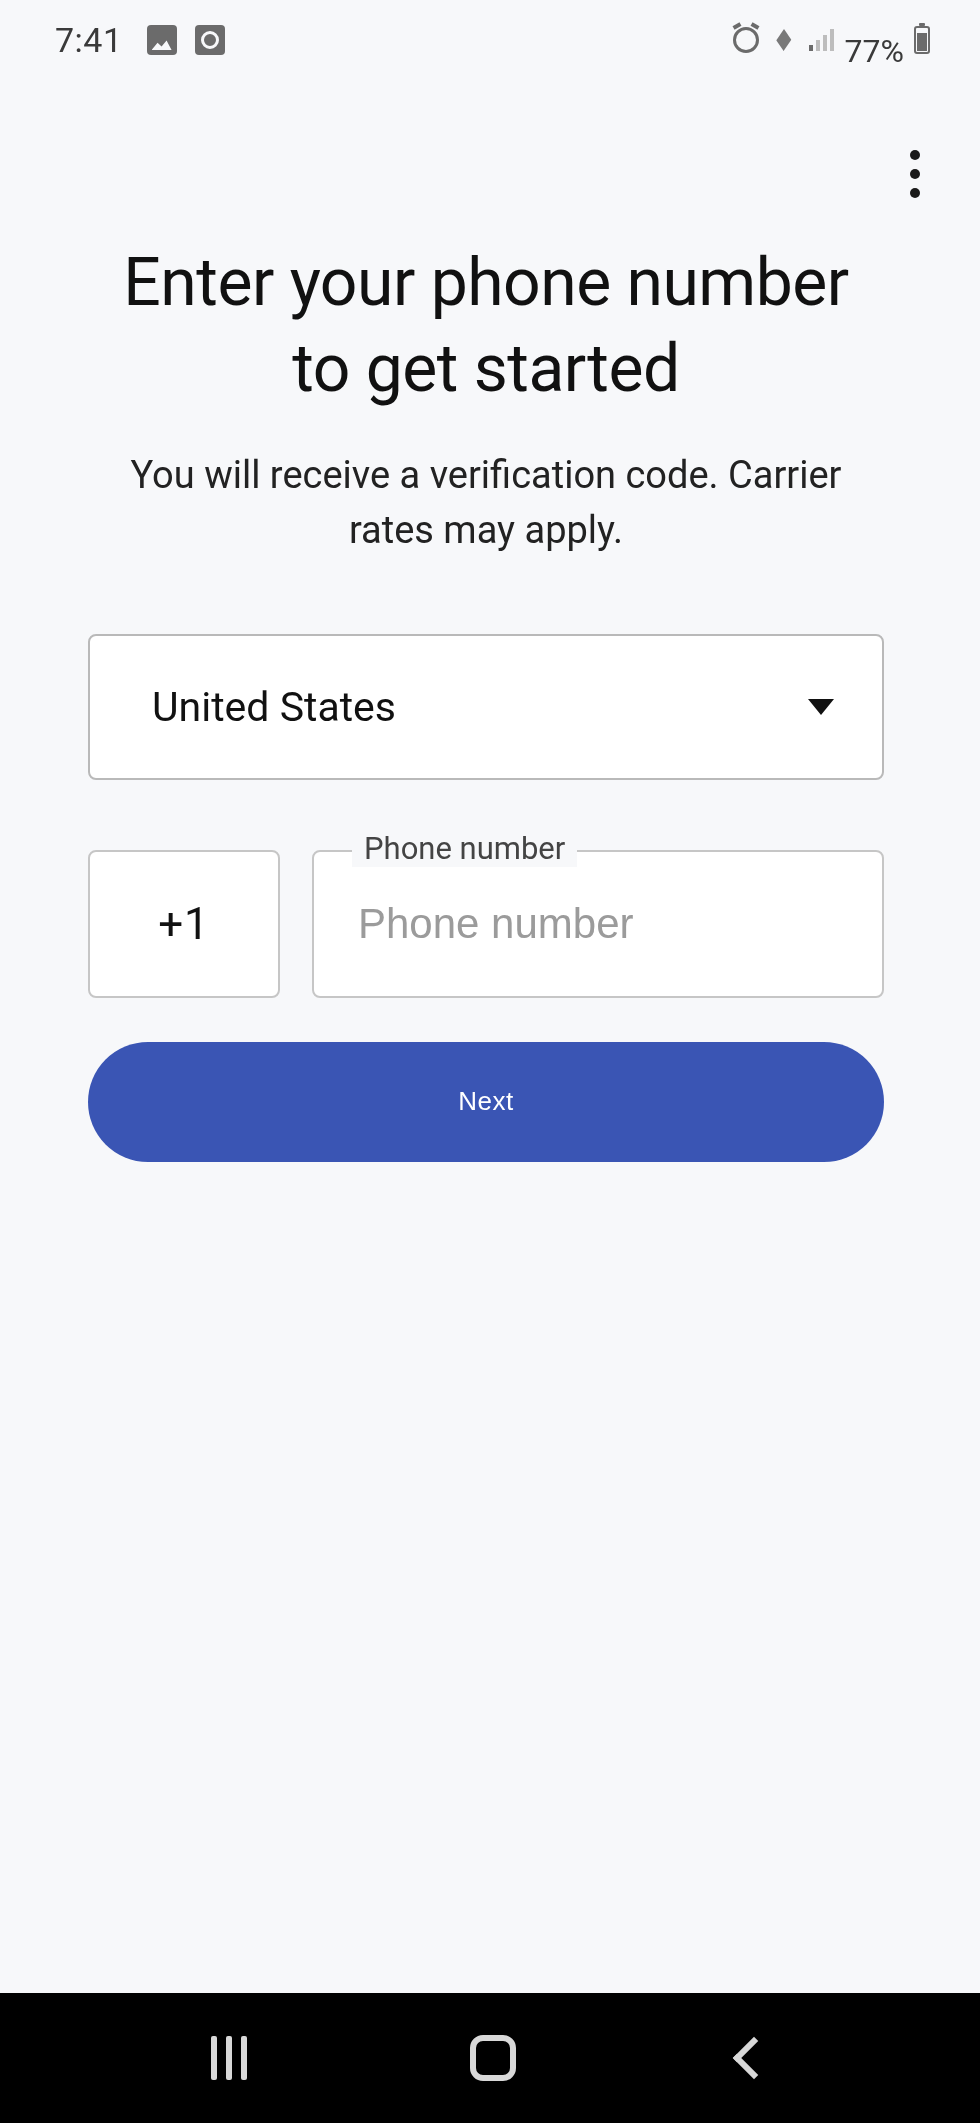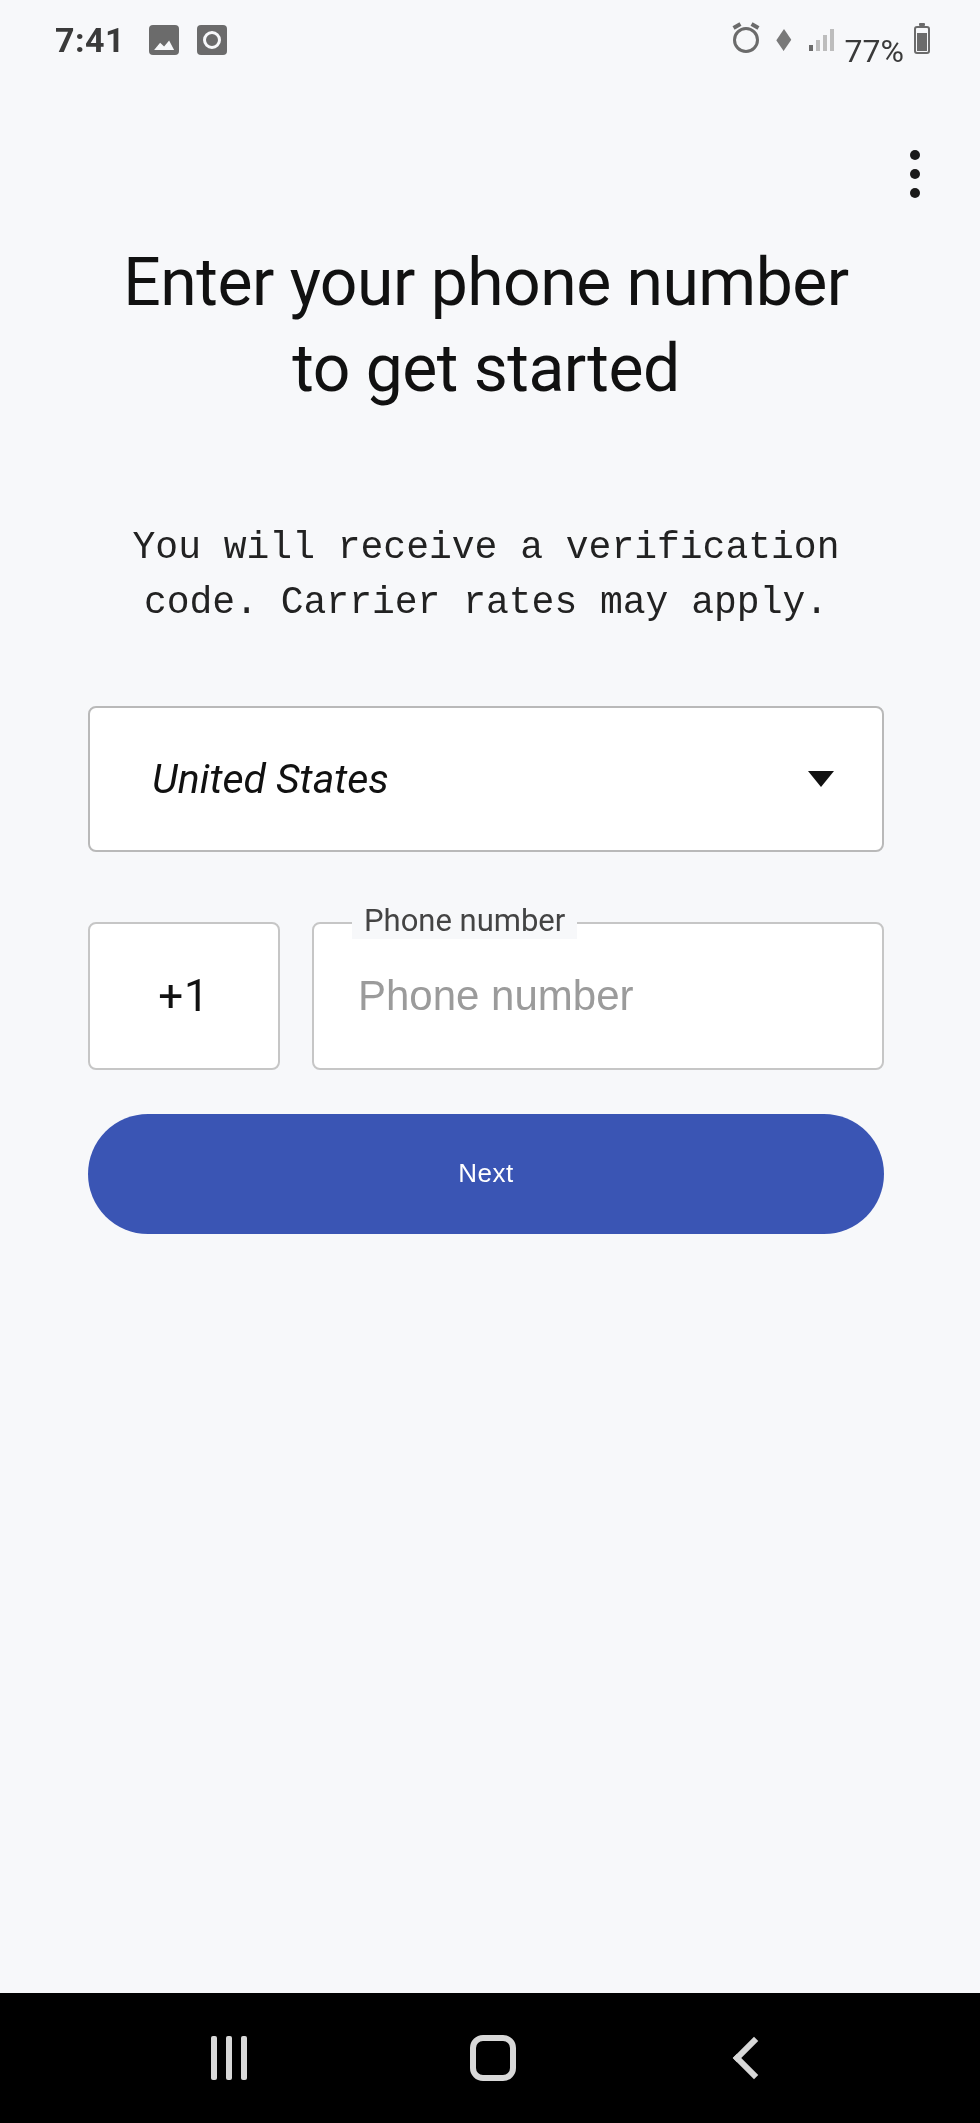--- a/index.html
+++ b/index.html
@@ -22,21 +22,21 @@
     padding: 0 50px 0 55px;
     color: #3a3a3a;
   }
   .status-left {
     display: flex;
     align-items: center;
     gap: 18px;
     font-size: 34px;
     font-weight: 400;
   }
-  .status-left .time { margin-right: 6px; letter-spacing: 0.5px; font-weight: bold; }
+  .status-left .time { margin-right: 6px; letter-spacing: 0.5px; }
   .status-icon-box {
     width: 30px; height: 30px;
     background: #6b6b6b;
     border-radius: 4px;
     position: relative;
   }
   .status-icon-box.image::after {
     content: "";
     position: absolute;
     bottom: 5px; left: 5px;
@@ -159,44 +159,42 @@
     text-align: center;
   }
   .title {
     font-size: 66px;
     font-weight: 400;
     color: #111;
     line-height: 1.3;
     letter-spacing: -0.5px;
   }
   .subtitle {
-    margin-top: 108px;
+    margin-top: 36px;
     font-size: 38px;
     color: #222;
     line-height: 1.45;
-    font-family: Liberation Mono, monospace;
   }
 
   .form {
     margin-top: 76px;
   }
   .country-select {
     width: 100%;
     height: 146px;
     border: 2px solid #b9b9b9;
     border-radius: 8px;
     background: #fff;
     display: flex;
     align-items: center;
     justify-content: space-between;
     padding: 0 48px 0 62px;
     font-size: 41px;
     color: #111;
     cursor: pointer;
-    font-style: italic;
   }
   .country-select .caret {
     width: 0; height: 0;
     border-left: 13px solid transparent;
     border-right: 13px solid transparent;
     border-top: 16px solid #111;
   }
 
   .phone-row {
     margin-top: 70px;

